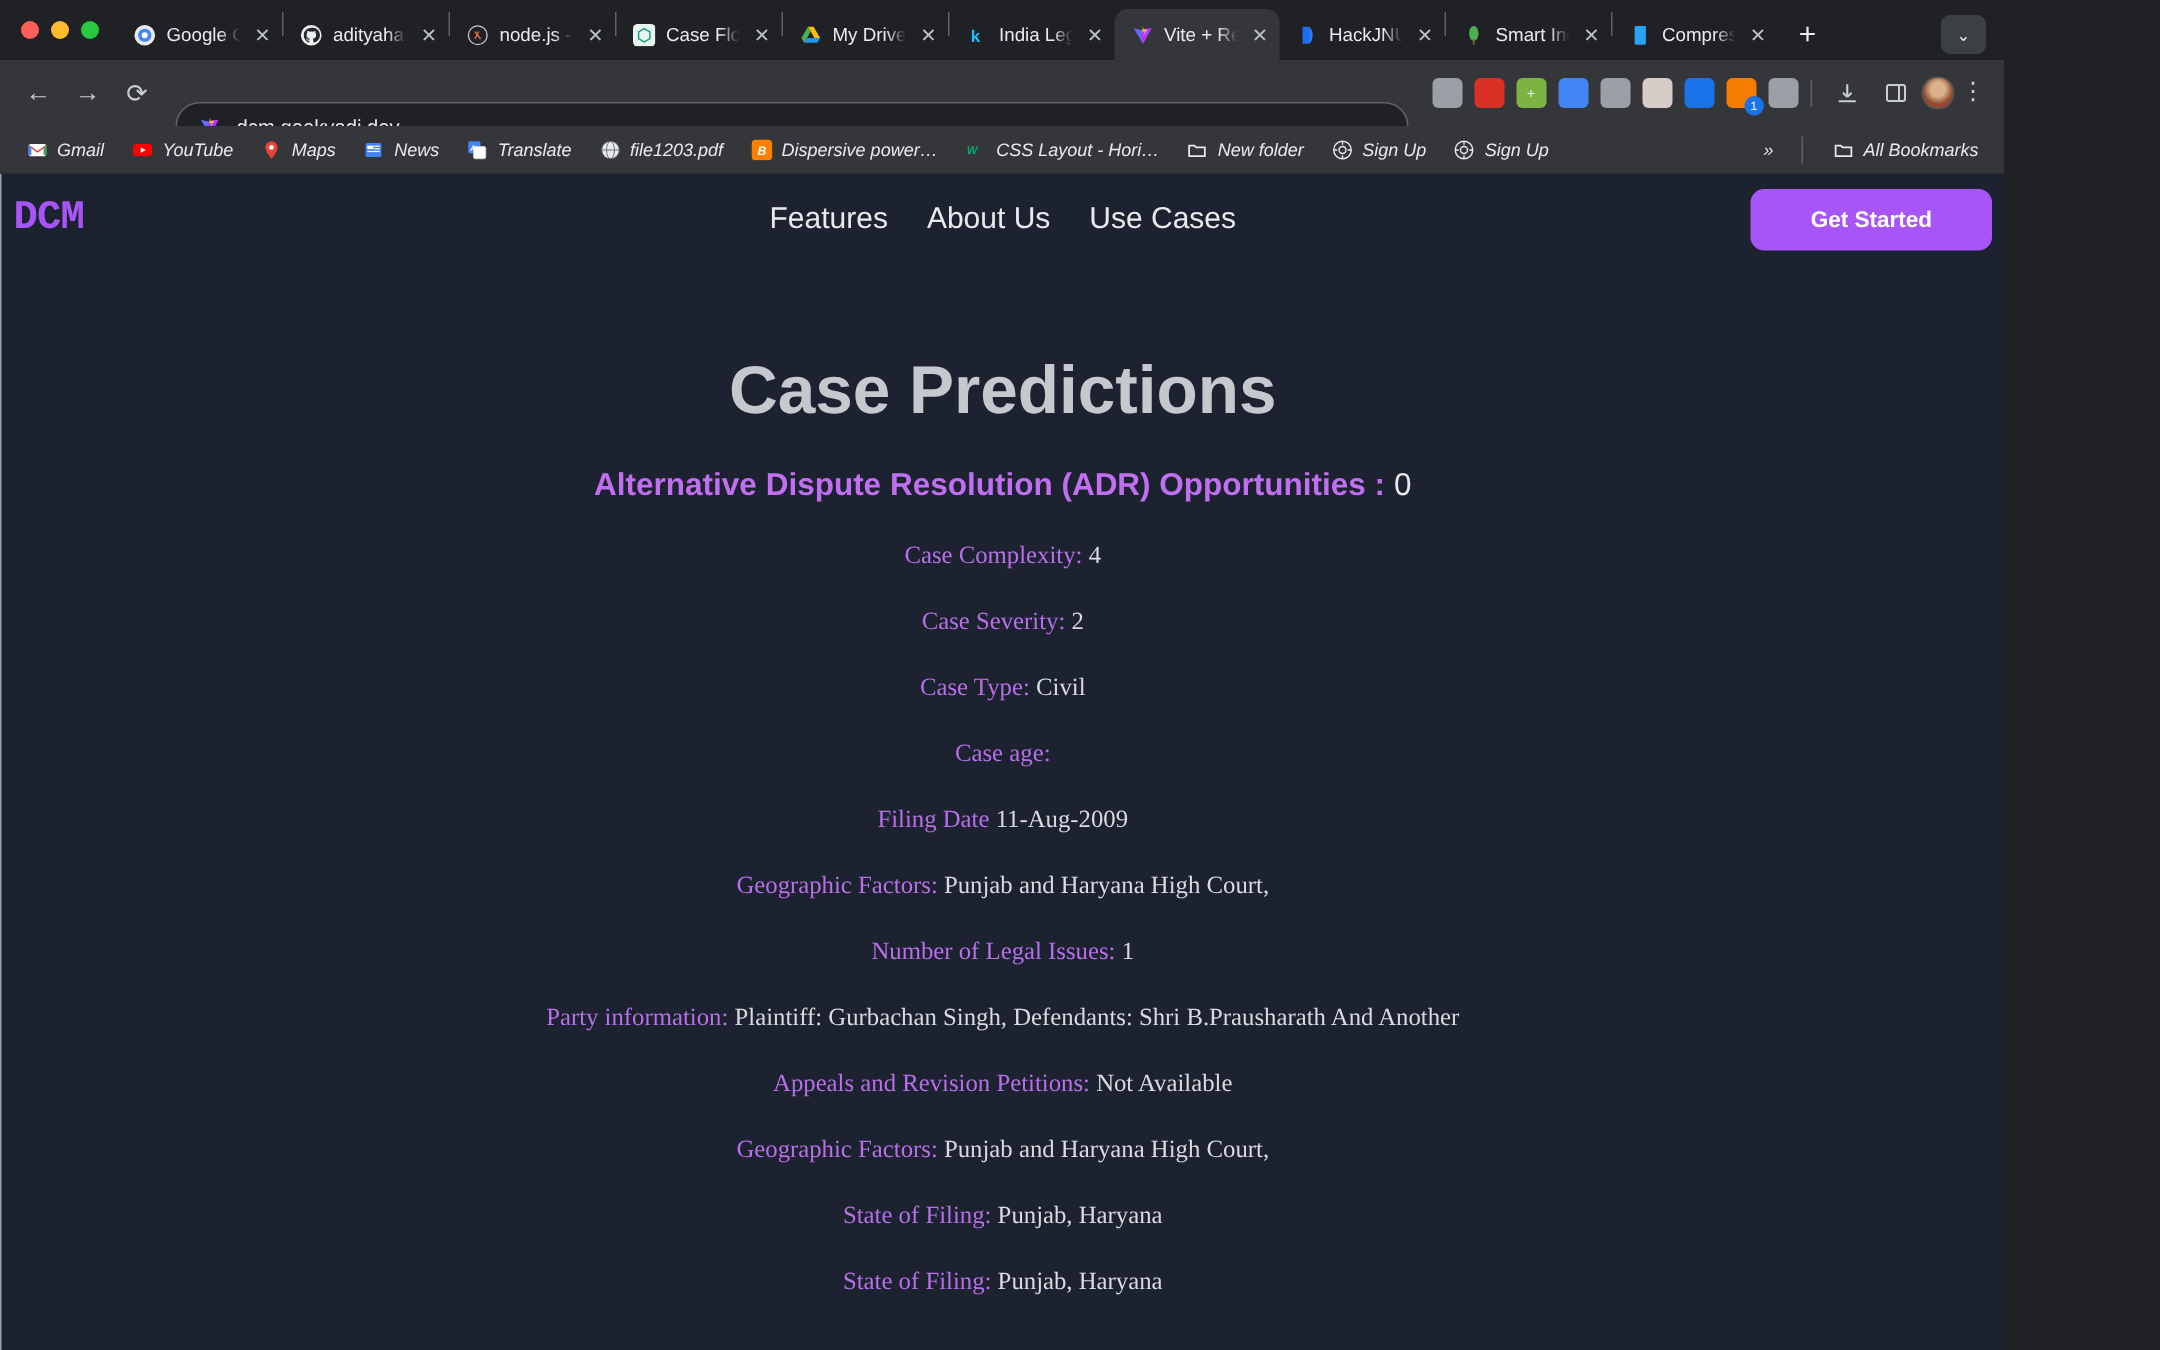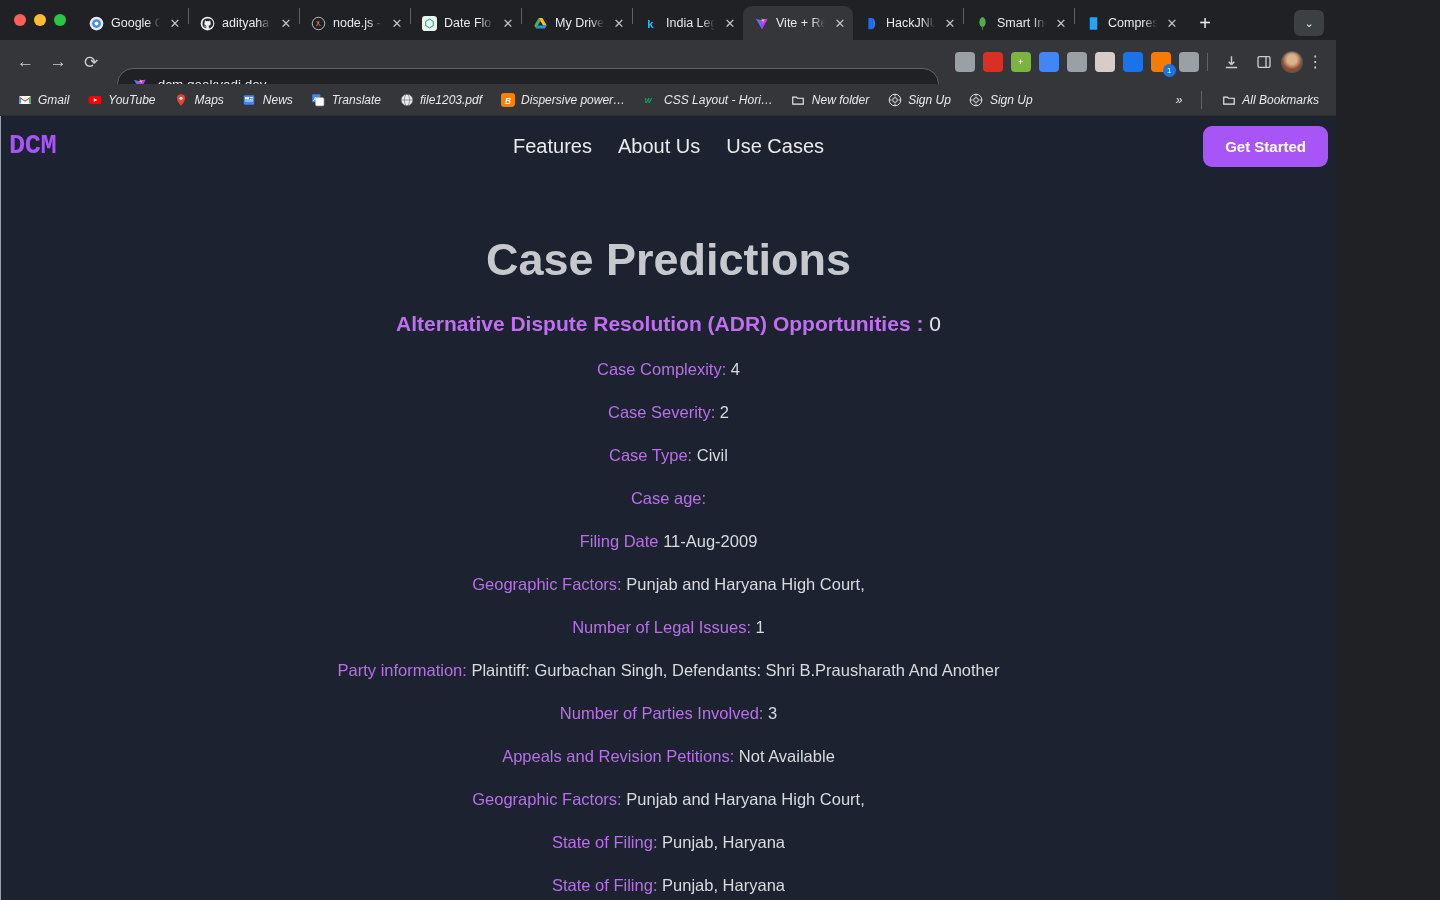--- a/index.html
+++ b/index.html
@@ -80,27 +80,27 @@
   .bm-right { margin-left: auto; display: flex; align-items: center; gap: 6px; }
 
   
   .page { flex: 1; background: #1c2230; overflow: hidden; position: relative;
           border-left: 1px solid #9aa3ad; }
   .site-header { height: 60px; display: flex; align-items: center; padding: 0 0 0 8px; position: relative; }
   .logo { color: #a855f7; font-size: 27px; font-weight: bold; letter-spacing: -0.5px; font-family: Liberation Mono, monospace; }
   .nav { position: absolute; left: 50%; transform: translateX(-50%); display: flex; gap: 26px; }
   .nav a { color: #e9eaec; font-size: 20px; text-decoration: none; }
   .cta { position: absolute; right: 8px; background: #a855f7; color: #fff; font-weight: bold;
-         font-size: 15px; padding: 12px 22px; border-radius: 9px; border: none; }
+         font-size: 15px; padding: 12px 40px; border-radius: 9px; border: none; }
 
   .content { padding-top: 58px; text-align: center; }
   .title { color: #c5c8cd; font-size: 45px; font-weight: bold; margin-bottom: 26px; }
   .adr { color: #c06ff0; font-size: 21px; font-weight: bold; margin-bottom: 24px; }
   .adr .val { color: #e5e7ea; font-weight: normal; }
-  .row { font-size: 16.5px; color: #b86fe8; margin-bottom: 24px; }
+  .row { font-size: 16.5px; color: #b86fe8; margin-bottom: 24px; font-family: Liberation Serif, serif; }
   .row .val { color: #d8dbdf; }
 </style>
 </head>
 <body>
 
 <div class="browser">
 
   <div class="tabstrip">
     <div class="win-dots">
       <span class="dot red"></span>
@@ -142,21 +142,21 @@
           <span class="tab-close">✕</span>
         </div>
         <div class="tab-sep"></div>
         <div class="tab">
           <span class="favicon">
             <svg width="15" height="15" viewBox="0 0 24 24">
               <rect width="24" height="24" rx="5" fill="#e9f5ef"></rect>
               <path d="M12 5l6 3.5v7L12 19l-6-3.5v-7z" fill="none" stroke="#10a37f" stroke-width="1.6"></path>
             </svg>
           </span>
-          <span class="tab-title">Date Flo</span>
+          <span class="tab-title">Case Flo</span>
           <span class="tab-close">✕</span>
         </div>
         <div class="tab-sep"></div>
         <div class="tab">
           <span class="favicon">
             <svg width="15" height="15" viewBox="0 0 24 24">
               <path d="M9 3h6l7 12h-6z" fill="#ffc107"></path>
               <path d="M9 3L2 15l3 5 7-12z" fill="#4caf50"></path>
               <path d="M5 20h14l3-5H8z" fill="#2196f3"></path>
             </svg>
@@ -409,21 +409,20 @@
       </div>
       <div id="rows">
           <div class="row"><span>Case Complexity:</span><span class="val"> 4</span></div>
           <div class="row"><span>Case Severity:</span><span class="val"> 2</span></div>
           <div class="row"><span>Case Type:</span><span class="val"> Civil</span></div>
           <div class="row"><span>Case age:</span></div>
           <div class="row"><span>Filing Date</span><span class="val"> 11-Aug-2009</span></div>
           <div class="row"><span>Geographic Factors:</span><span class="val"> Punjab and Haryana High Court,</span></div>
           <div class="row"><span>Number of Legal Issues:</span><span class="val"> 1</span></div>
           <div class="row"><span>Party information:</span><span class="val"> Plaintiff: Gurbachan Singh, Defendants: Shri B.Prausharath And Another</span></div>
-          <div class="row"><span>Number of Parties Involved:</span><span class="val"> 3</span></div>
           <div class="row"><span>Appeals and Revision Petitions:</span><span class="val"> Not Available</span></div>
           <div class="row"><span>Geographic Factors:</span><span class="val"> Punjab and Haryana High Court,</span></div>
           <div class="row"><span>State of Filing:</span><span class="val"> Punjab, Haryana</span></div>
           <div class="row"><span>State of Filing:</span><span class="val"> Punjab, Haryana</span></div>
         </div>
     </div>
   </div>
 </div>
 
 </body></html>

